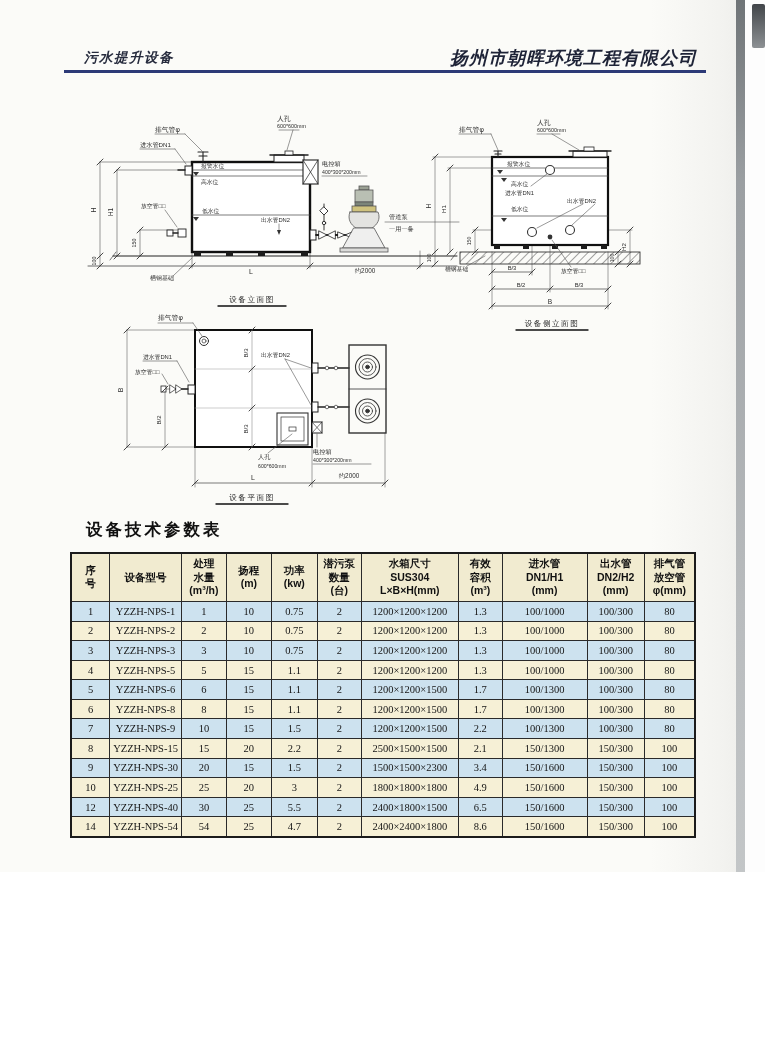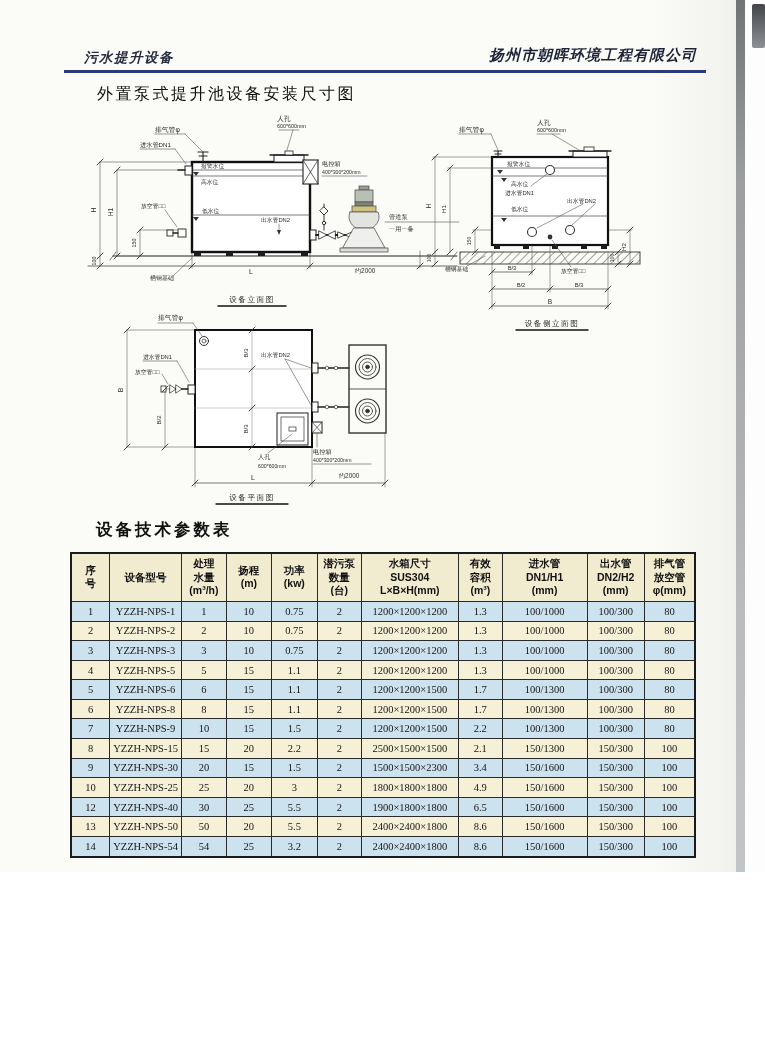--- a/index.html
+++ b/index.html
@@ -11,49 +11,48 @@
               background:linear-gradient(180deg,#6f7477 0%,#9b9fa2 18%,#b9bcbe 60%,#c8cbcc 100%);}
   .scan-right-outer{position:absolute;left:745px;top:0;width:20px;height:1052px;background:#fdfdfd;}
   .scan-corner{position:absolute;left:752px;top:4px;width:13px;height:44px;
                background:linear-gradient(180deg,#42464a,#8d9194);border-radius:2px;}
   .scan-bottom{position:absolute;left:0;top:1010px;width:765px;height:36px;
                background:linear-gradient(180deg,#c3c7c9,#aeb3b5);border-top:2px solid #94a27c;}
   
   .brand{position:absolute;left:84px;top:49px;font-family:"Liberation Serif",serif;
          font-weight:bold;font-style:italic;font-size:13.5px;letter-spacing:1.5px;color:#262b3d;}
   .company{position:absolute;right:68px;top:46px;font-family:Liberation Sans, sans-serif;
-           font-weight:bold;font-style:italic;font-size:15px;letter-spacing:1px;color:#1e2337;}
+           font-weight:bold;font-style:italic;font-size:18px;letter-spacing:1px;color:#1e2337;}
   .header-rule{position:absolute;left:64px;top:70px;width:642px;height:3px;background:#2c3a77;}
   .doc-title{position:absolute;left:97px;top:84px;font-family:"Liberation Serif",serif;
              font-size:16px;letter-spacing:2.5px;color:#0e0e0e;}
   
   .diagrams{position:absolute;left:55px;top:106px;}
   svg text{font-family:"Liberation Sans",sans-serif;fill:#2b2b2b;}
   
-  .table-title{position:absolute;left:96px;top:519px;font-size:16.5px;font-weight:bold;
+  .table-title{position:absolute;left:86px;top:519px;font-size:16.5px;font-weight:bold;
                letter-spacing:3px;color:#101010;}
   table.params{position:absolute;left:70px;top:552px;width:626px;border-collapse:collapse;
                table-layout:fixed;border:2px solid #1b1b1b;}
   table.params th{background:#f1ebd0;border:1px solid #2a2a2a;font-size:10.5px;font-weight:bold;
                   line-height:1.3;padding:3px 0;color:#111;}
   table.params td{border:1px solid #2a2a2a;font-family:"Liberation Serif",serif;font-size:10.5px;
                   text-align:center;height:18.6px;padding:0;color:#151515;}
   table.params tbody tr:nth-child(odd) td{background:#cde2ef;}
   table.params tbody tr:nth-child(even) td{background:#f6f0d6;}
   .bottom-rule{position:absolute;left:60px;top:914px;width:646px;height:2px;background:#3d5fa5;}
 </style>
 </head>
 <body>
 
 <div class="page">
 
   <div class="brand">污水提升设备</div>
   <div class="company">扬州市朝晖环境工程有限公司</div>
   <div class="header-rule"></div>
-  <div class="doc-title">外置泵式提升池设备安装尺寸图</div>
 
   <svg class="diagrams" width="665" height="405" viewBox="0 0 665 405">
     <defs>
       <pattern id="hatch" width="6" height="6" patternUnits="userSpaceOnUse" patternTransform="rotate(45)">
         <line x1="0" y1="0" x2="0" y2="6" stroke="#555" stroke-width="1.1"></line>
       </pattern>
     </defs>
 
     <g stroke-linecap="round">
 
@@ -529,52 +528,39 @@
           <td>150/300</td>
           <td>100</td>
         </tr>
         <tr>
           <td>12</td>
           <td>YZZH-NPS-40</td>
           <td>30</td>
           <td>25</td>
           <td>5.5</td>
           <td>2</td>
-          <td>1900×1800×1800</td>
+          <td>2400×1800×1500</td>
           <td>6.5</td>
           <td>150/1600</td>
           <td>150/300</td>
           <td>100</td>
         </tr>
         <tr>
-          <td>13</td>
-          <td>YZZH-NPS-50</td>
-          <td>50</td>
-          <td>20</td>
-          <td>5.5</td>
+          <td>14</td>
+          <td>YZZH-NPS-54</td>
+          <td>54</td>
+          <td>25</td>
+          <td>4.7</td>
           <td>2</td>
           <td>2400×2400×1800</td>
           <td>8.6</td>
           <td>150/1600</td>
           <td>150/300</td>
           <td>100</td>
         </tr>
-        <tr>
-          <td>14</td>
-          <td>YZZH-NPS-54</td>
-          <td>54</td>
-          <td>25</td>
-          <td>3.2</td>
-          <td>2</td>
-          <td>2400×2400×1800</td>
-          <td>8.6</td>
-          <td>150/1600</td>
-          <td>150/300</td>
-          <td>100</td>
-        </tr>
       </tbody>
   </table>
 
   <div class="bottom-rule"></div>
 
   <div class="scan-right-outer"></div>
   <div class="scan-right"></div>
   <div class="scan-corner"></div>
   <div class="scan-bottom"></div>
 </div>

